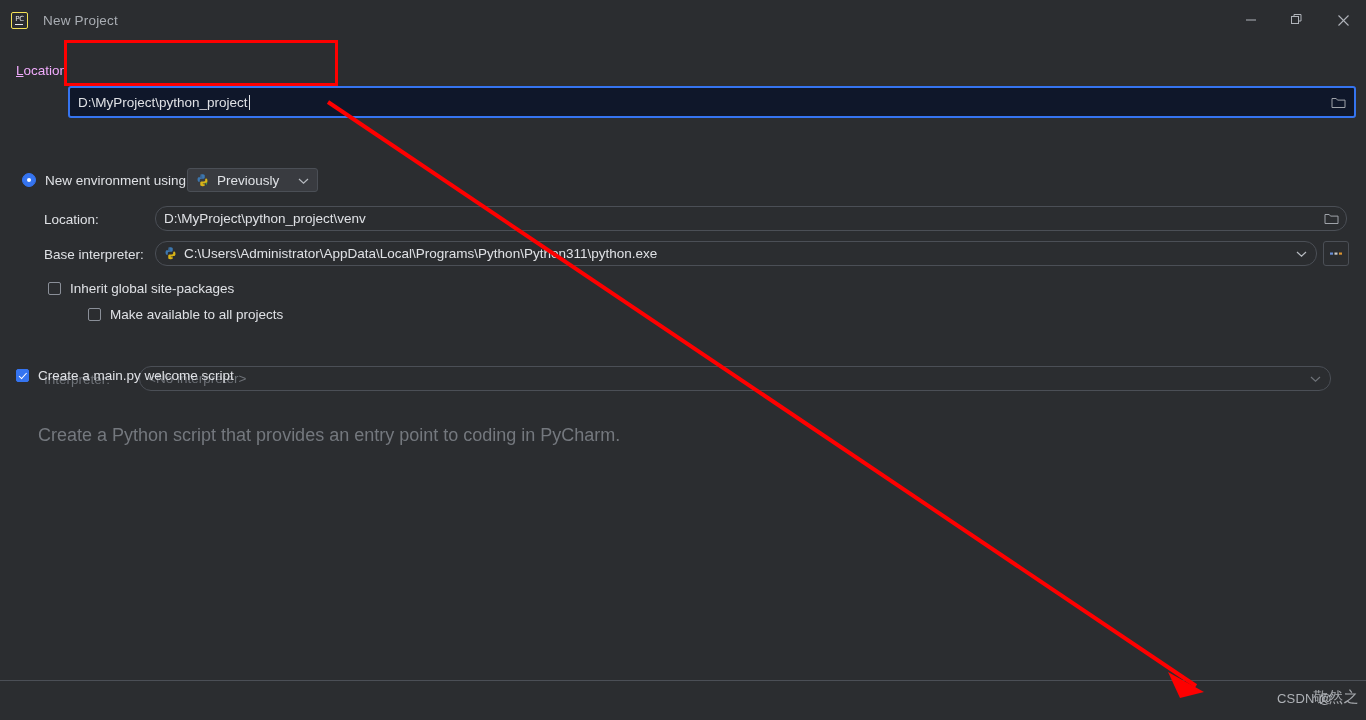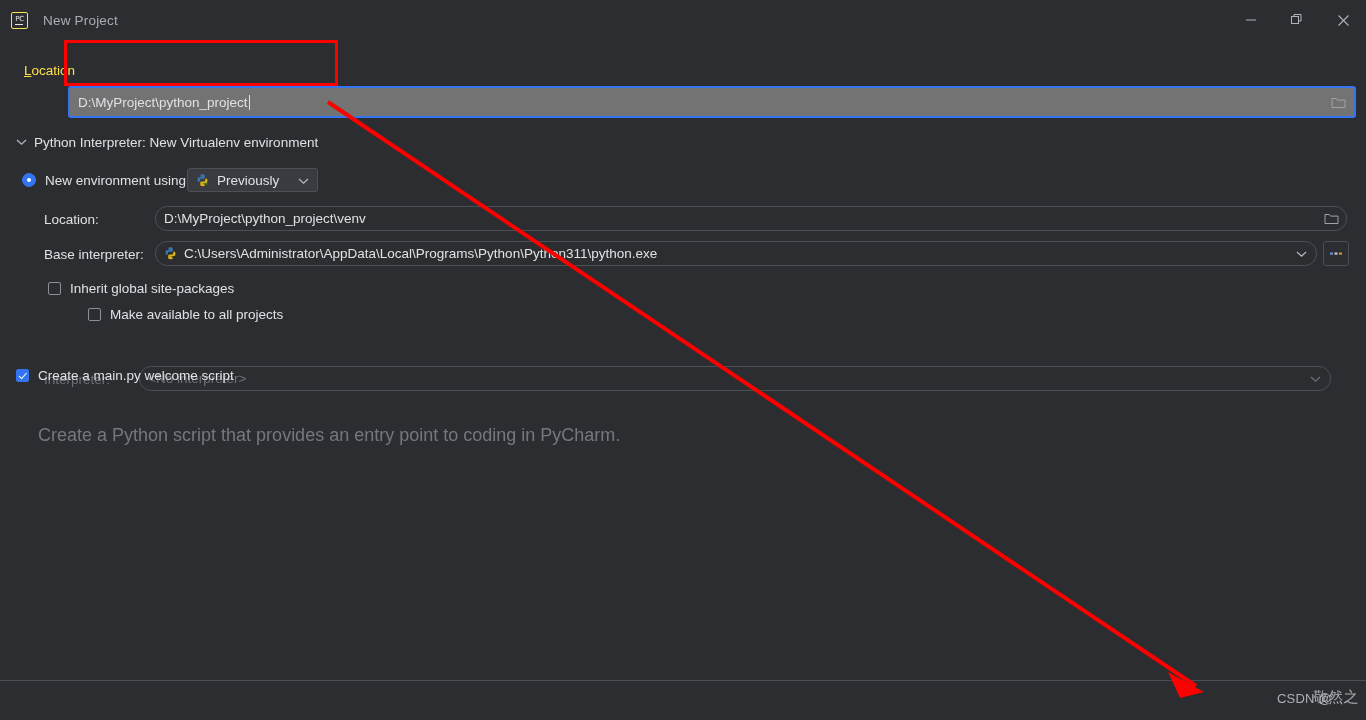--- a/index.html
+++ b/index.html
@@ -85,31 +85,31 @@
   .row-location {
     position: absolute;
     left: 0; top: 8px;
     width: 1366px;
     height: 44px;
     display: flex;
     align-items: center;
   }
   .label-location {
     width: 62px;
-    margin-left: 24px;
-    font-size: 13.5px;
-    color: #fde047;
+    margin-left: 16px;
+    font-size: 13.5px;
+    color: #f0abfc;
   }
   .label-location u { text-decoration: underline; }
 
   .location-field {
     position: absolute;
     left: 68px; top: 46px;
     width: 1288px; height: 32px;
-    background: #737373;
+    background: #0f172a;
     border: 2px solid #3574f0;
     border-radius: 3px;
     box-sizing: border-box;
     display: flex;
     align-items: center;
   }
   .location-value {
     margin-left: 8px;
     font-size: 13.5px;
     color: #dfe1e5;
@@ -395,28 +395,20 @@
   <div class="location-field">
     <span class="location-value">D:\MyProject\python_project</span>
       <span class="caret"></span>
     <div class="folder-btn">
       <svg width="15" height="13" viewBox="0 0 15 13">
         <path d="M1 2.5 h4.2 l1.3 1.6 H14 v7.4 H1 Z" fill="none" stroke="#9fa3a9" stroke-width="1"></path>
       </svg>
     </div>
   </div>
 
-  <div class="section-header">
-    <span class="chev-down">
-      <svg width="11" height="8" viewBox="0 0 11 8">
-          <polyline points="1,2 5.5,6.2 10,2" fill="none" stroke="#b6bac0" stroke-width="1.2"></polyline>
-        </svg>
-    </span>
-    <span class="section-title">Python Interpreter: New Virtualenv environment</span>
-  </div>
 
   <div class="radio-row">
     <span class="radio on"></span>
     <span class="radio-label">New environment using</span>
   </div>
 
   <div class="combo-venv">
     <span class="py-icon">
       <svg width="15" height="15" viewBox="0 0 16 16">
         <path d="M7.6 1.2c-2.2 0-2.1 1-2.1 1l0 1.8h2.2v.5H4.3s-1.6-.2-1.6 2.3c0 2.5 1.4 2.4 1.4 2.4h1v-1.5s-.1-1.5 1.4-1.5h2.6s1.3 0 1.3-1.3V2.6s.2-1.4-2.1-1.4zM6.3 2.1a.5.5 0 110 1 .5.5 0 010-1z" fill="#3c77b0"></path>

